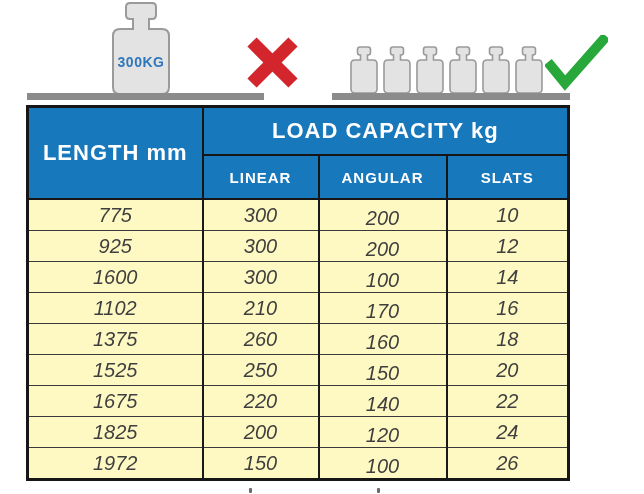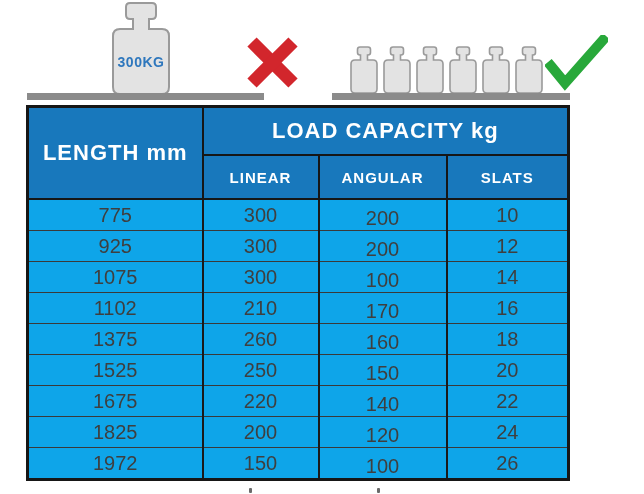--- a/index.html
+++ b/index.html
@@ -63,28 +63,29 @@
     background: #1878bc;
     color: #ffffff;
     font-weight: bold;
     letter-spacing: 1px;
     border: 2px solid #161616;
   }
   th.hdr-capacity { font-size: 22px; height: 46px; border-bottom: 1px solid #33618b; }
   th.hdr-length   { font-size: 22px; }
   th.hdr-sub      { font-size: 15px; height: 42px; border-top: 1px solid #33618b; }
   #spec-table td {
-    background: #0ea5e9;
+    background: #fef9c3;
     color: #3f3f3f;
     font-size: 20px;
     height: 30px;
     border-left: 2px solid #1a1a1a;
     border-right: 2px solid #1a1a1a;
     border-top: 1px solid #3a3a3a;
     border-bottom: 1px solid #3a3a3a;
+    font-style: italic;
   }
   td .shift-down { position: relative; top: 3px; display: inline-block; }
 
   
   .remnant {
     position: absolute;
     width: 3px; height: 5px;
     background: #6a6a6a;
     border-radius: 1px;
   }
@@ -180,21 +181,21 @@
         <td><span class="shift-down">200</span></td>
         <td><span>10</span></td>
       </tr>
       <tr>
         <td><span>925</span></td>
         <td><span>300</span></td>
         <td><span class="shift-down">200</span></td>
         <td><span>12</span></td>
       </tr>
       <tr>
-        <td><span>1075</span></td>
+        <td><span>1600</span></td>
         <td><span>300</span></td>
         <td><span class="shift-down">100</span></td>
         <td><span>14</span></td>
       </tr>
       <tr>
         <td><span>1102</span></td>
         <td><span>210</span></td>
         <td><span class="shift-down">170</span></td>
         <td><span>16</span></td>
       </tr>

